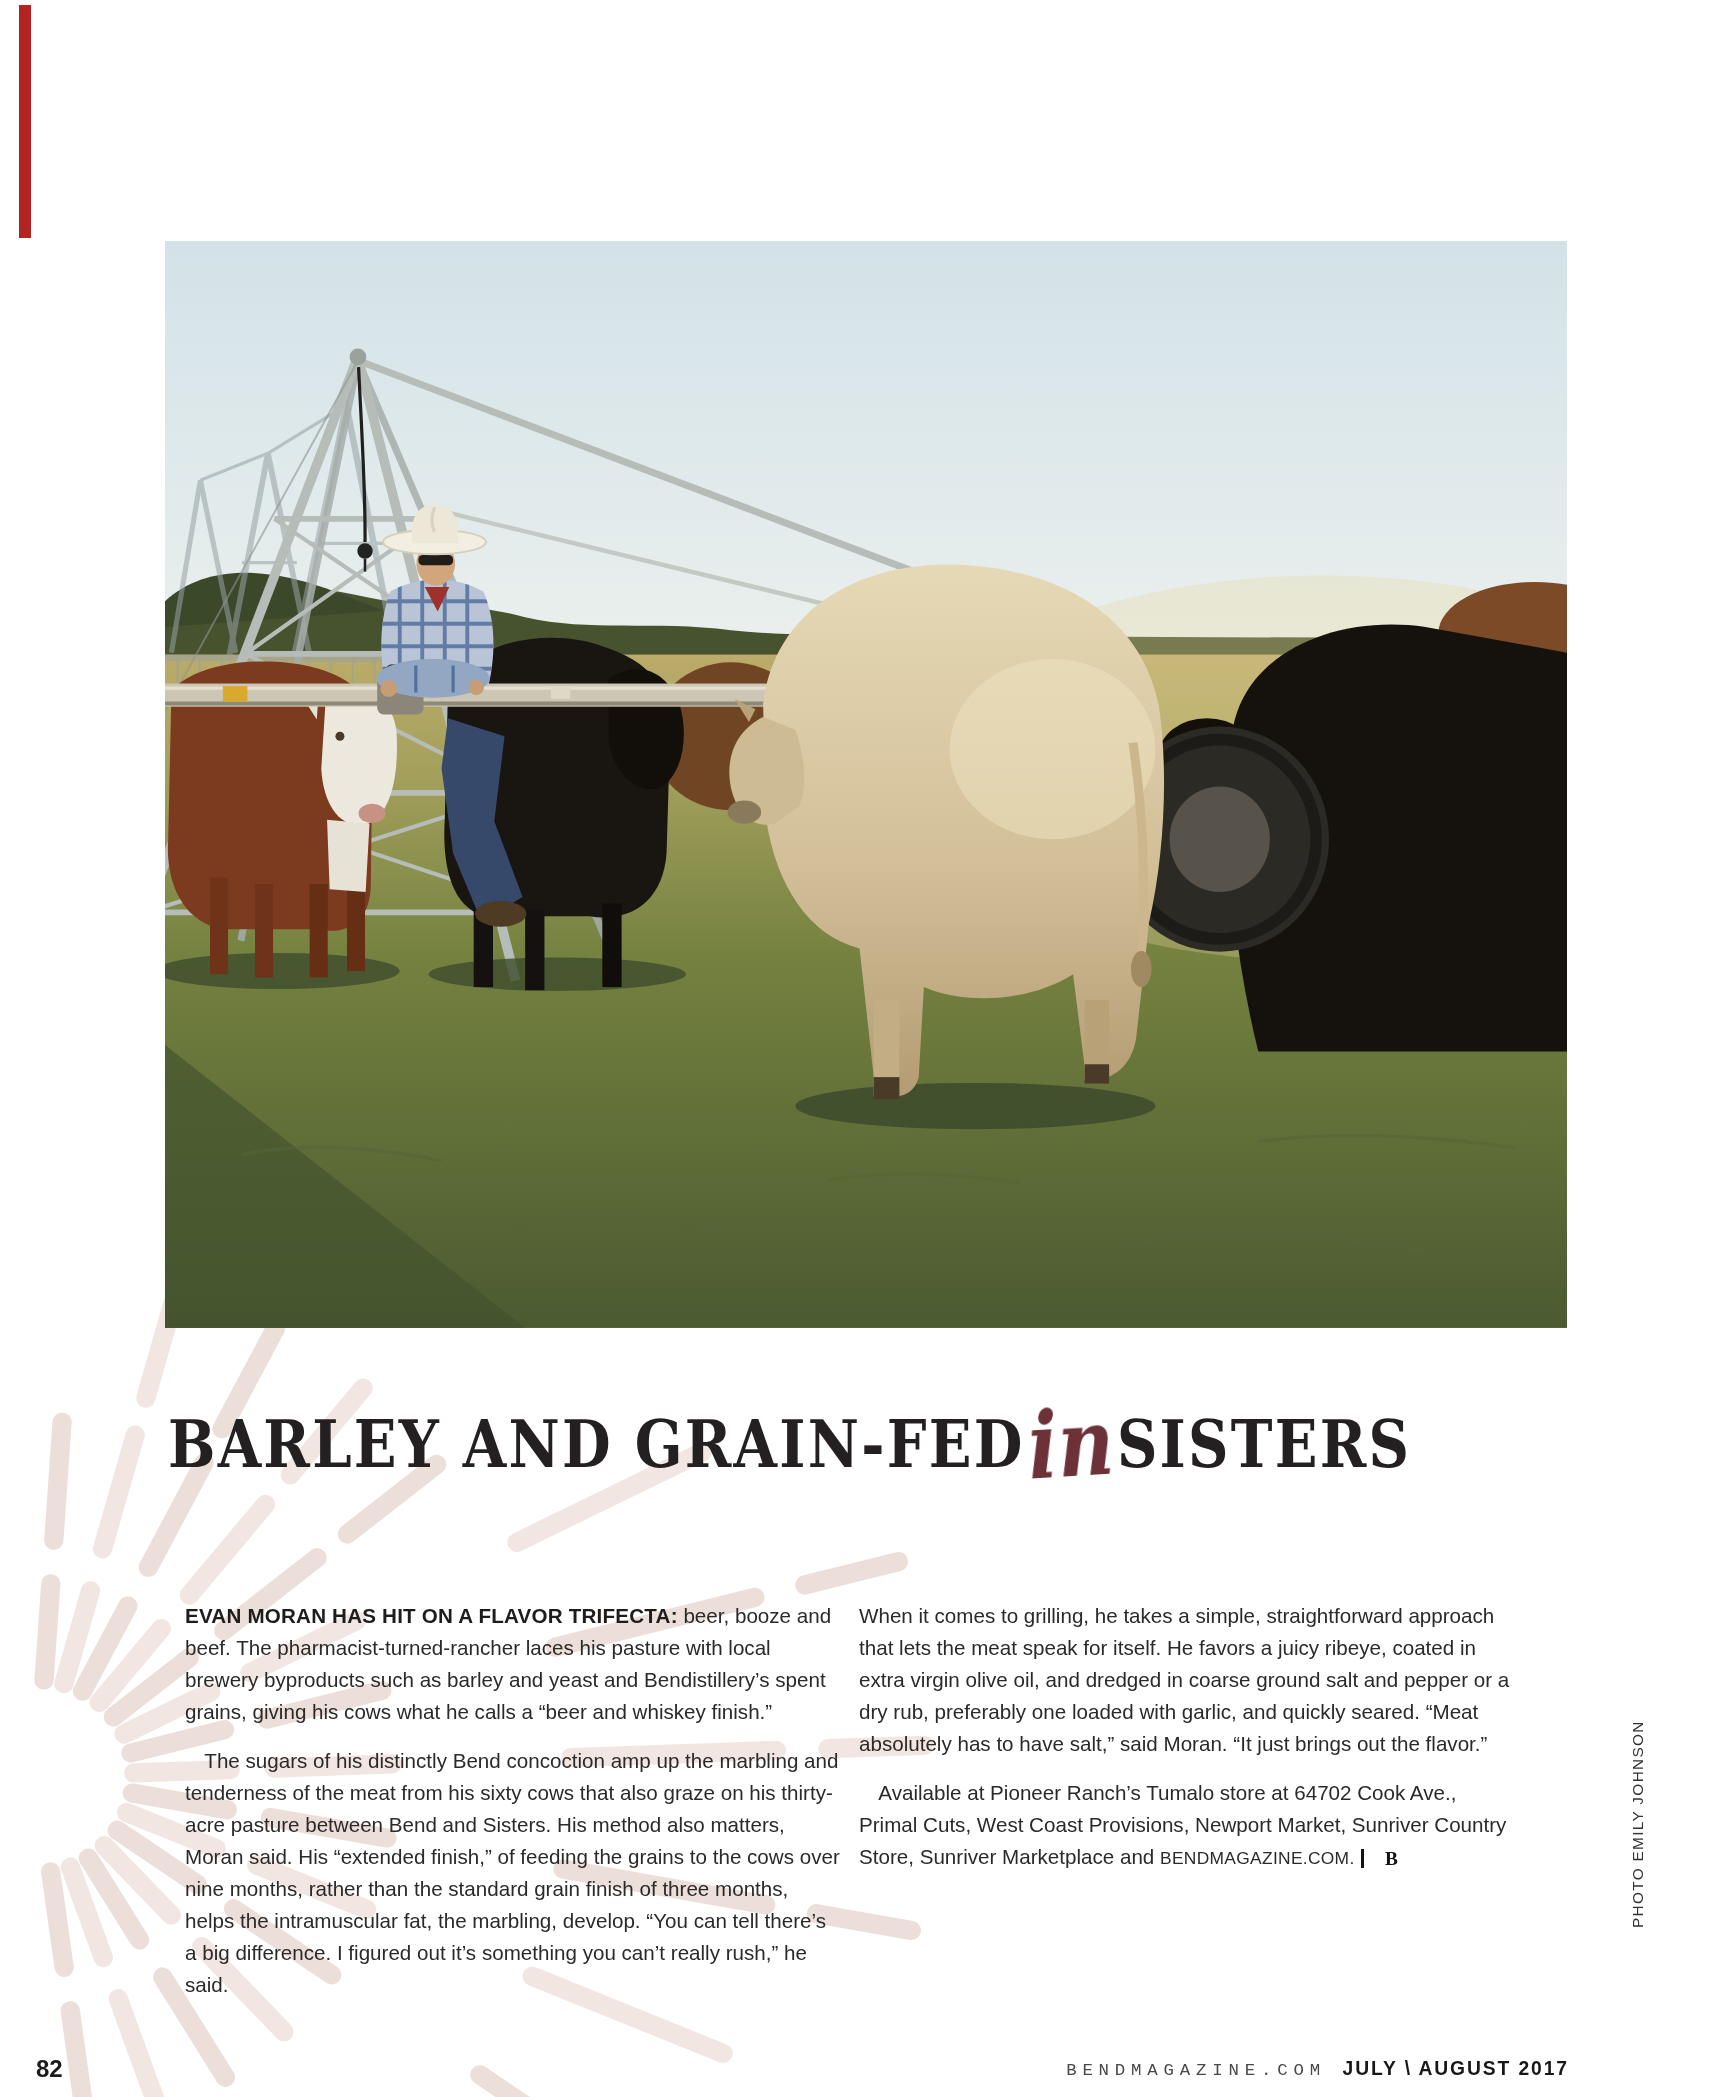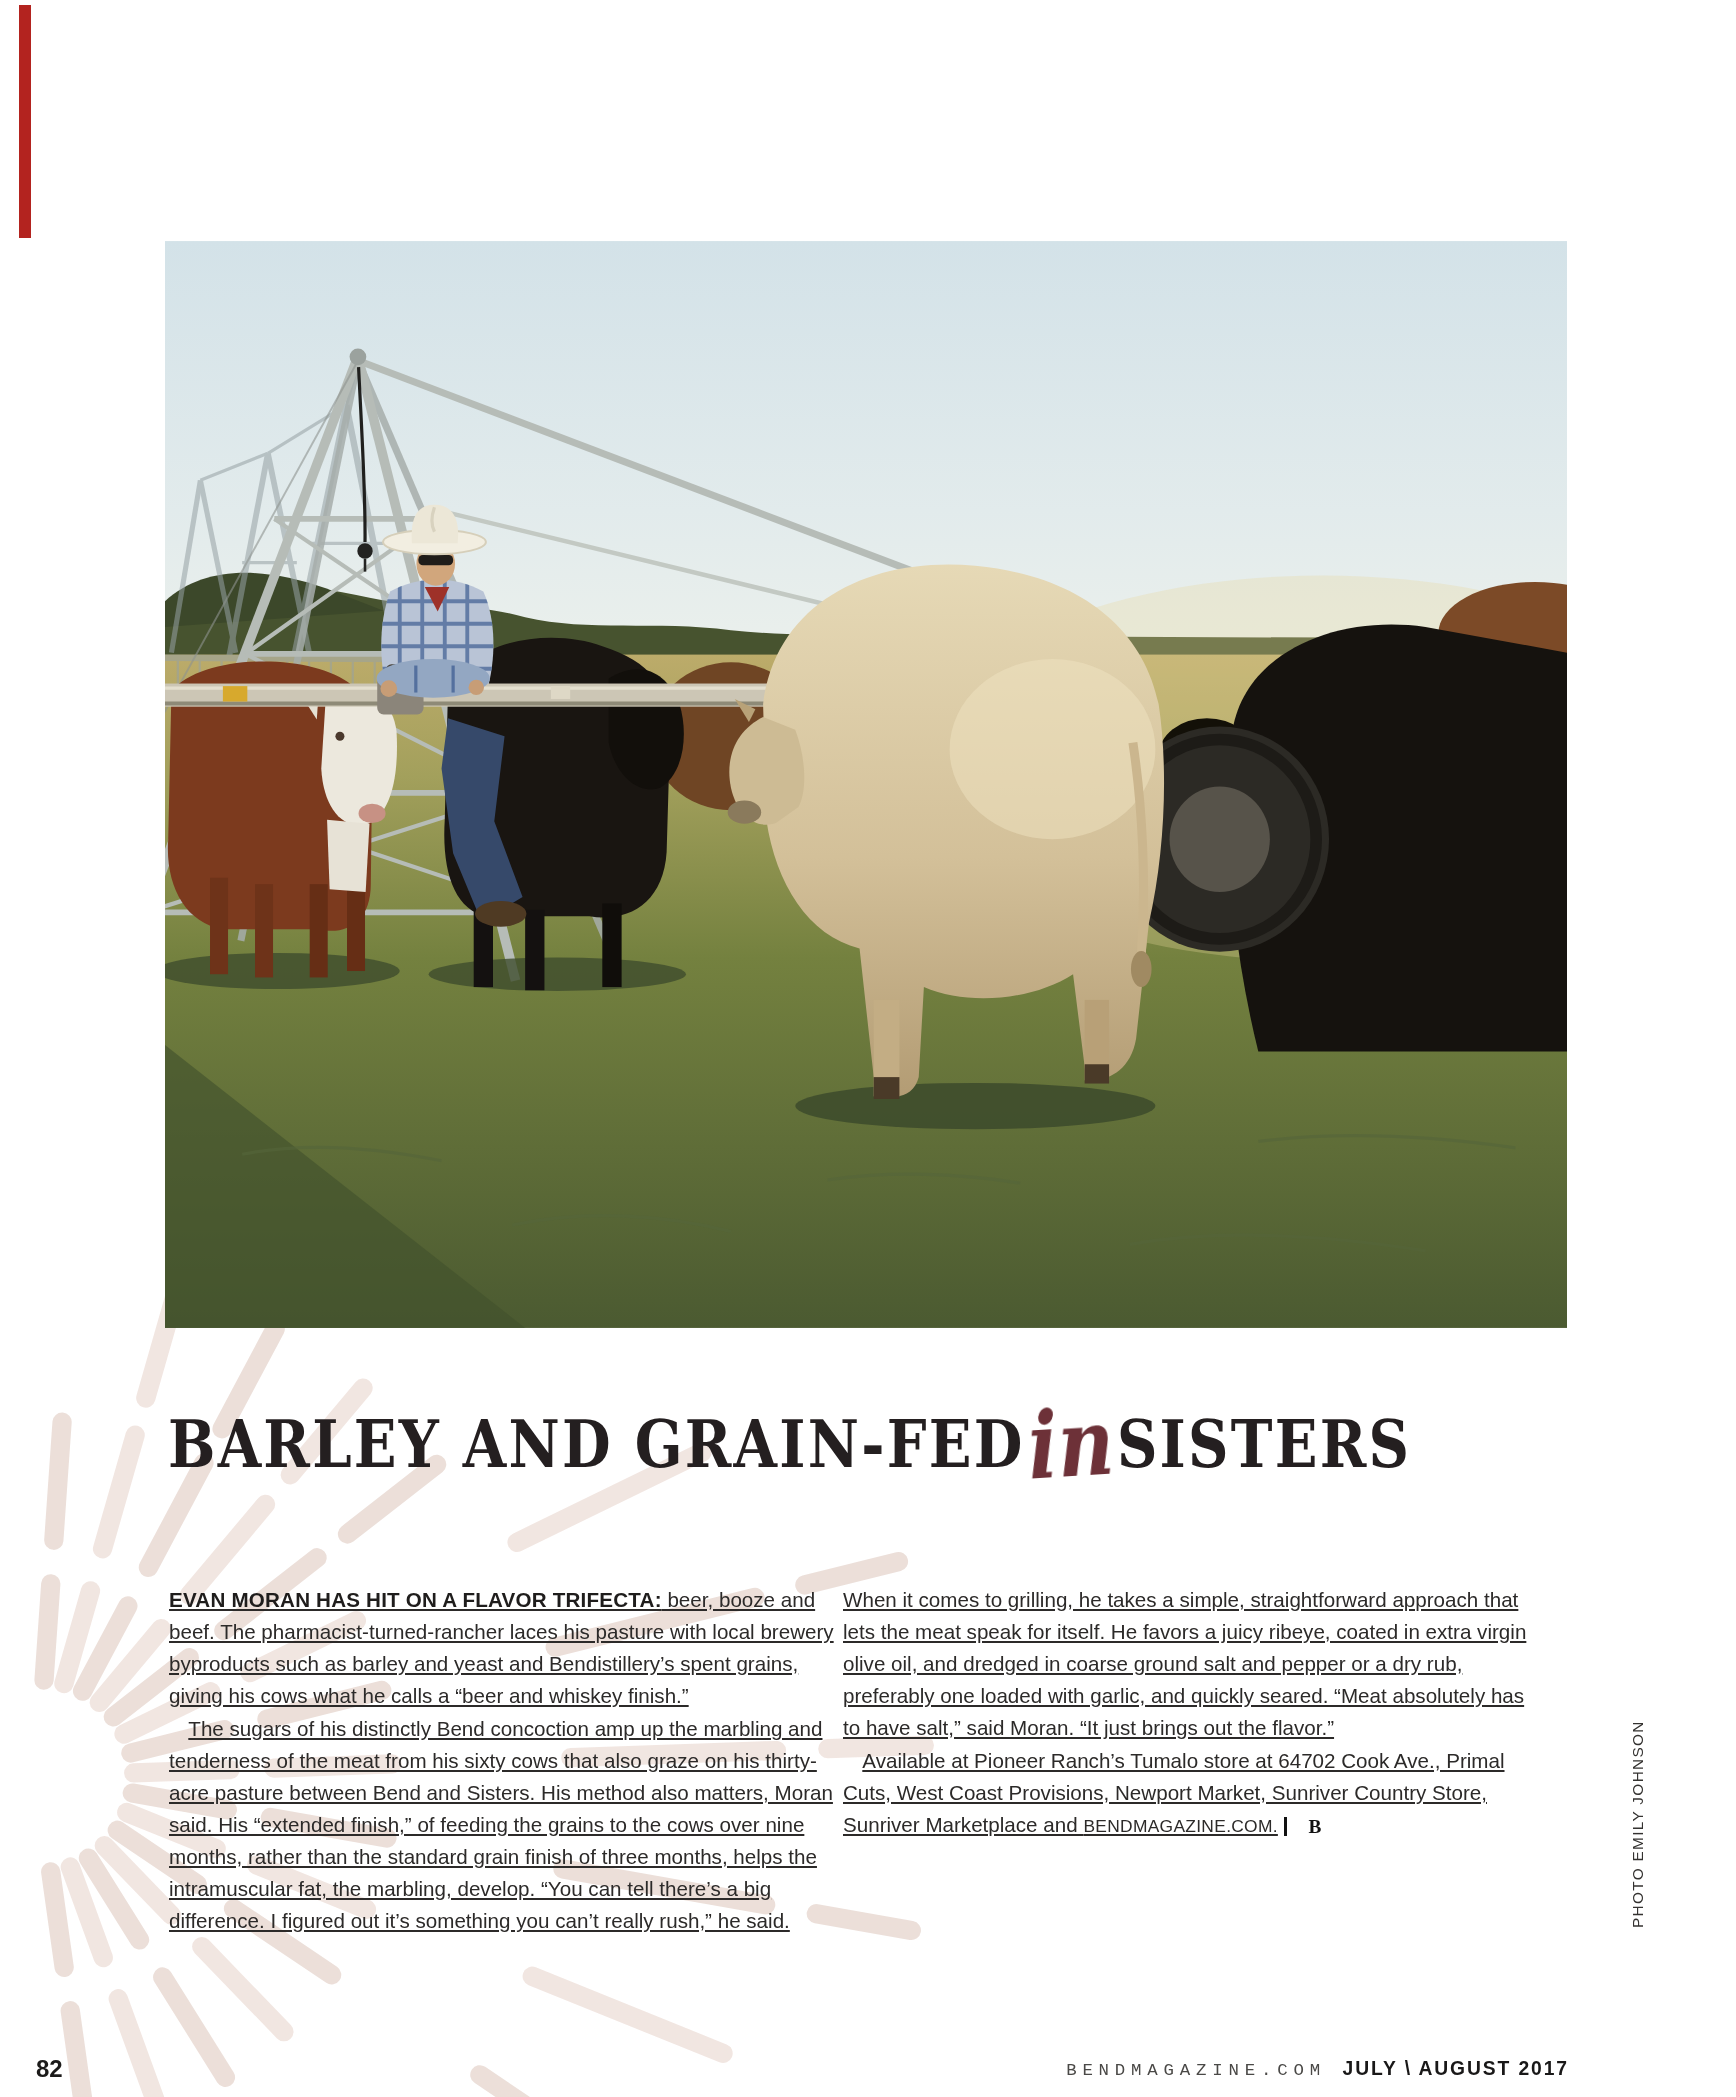--- a/index.html
+++ b/index.html
@@ -20,21 +20,21 @@
   .headline .script-word{font-family:"DejaVu Serif",serif;font-style:italic;font-weight:700;
             font-size:91px;letter-spacing:0;color:#6d3138;display:inline-block;
             transform:rotate(-3deg);margin:0 3.9px;vertical-align:-9px;}
   
   .subtitle{position:absolute;left:168px;top:1431px;z-index:2;font-size:62px;line-height:1;
             font-weight:400;letter-spacing:1.3px;color:#1e1d1c;}
   
   .bodycol{position:absolute;top:1583px;z-index:2;font-size:20.6px;line-height:32px;color:#2c2a29;}
   .col-left{left:168px;width:689px;}
   .col-right{left:842px;width:687px;}
-  .bodycol p{margin:1px;text-decoration:underline;}
+  .bodycol p{margin:17px;}
   .bodycol p.indented{text-indent:19.3px;}
   .lead-in{font-weight:700;letter-spacing:0.2px;color:#1f1d1c;}
   .site-caps{font-size:17.4px;letter-spacing:0.3px;}
   .endmark{display:inline-block;margin-left:6.4px;border-left:3.9px solid #121212;padding-left:1.9px;
            font-family:"Liberation Serif",serif;font-weight:700;font-size:19.3px;line-height:1;color:#121212;
            vertical-align:-0.6px;}
   
   .photo-credit-wrap{position:absolute;left:1629px;top:1928px;z-index:2;width:0;height:0;}
   .photo-credit{display:inline-block;transform:rotate(-90deg);transform-origin:0 0;
                 white-space:nowrap;font-size:15.4px;letter-spacing:1.3px;color:#343230;}

